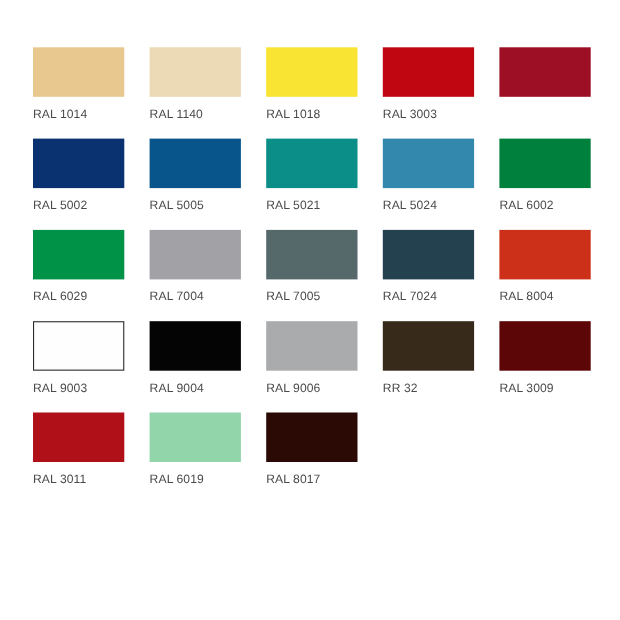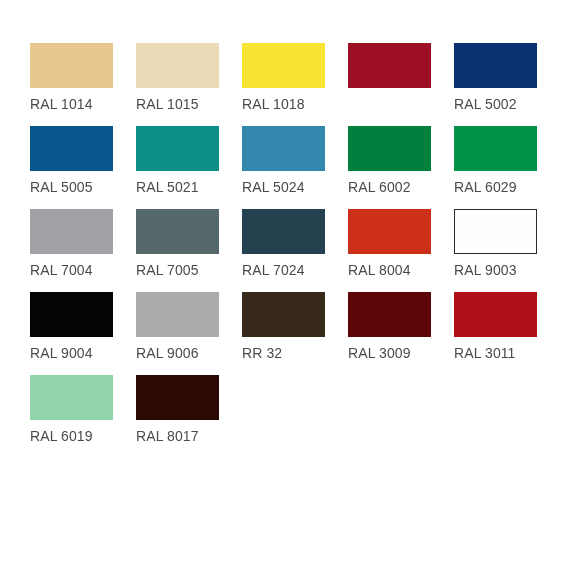--- a/index.html
+++ b/index.html
@@ -38,44 +38,48 @@
     height: 45px;
     box-sizing: border-box;
     display: block;
   }
   .swatch-chip.bordered {
     border: 1px solid #2b2b2b;
   }
   .swatch-label {
     display: block;
     margin-top: 9px;
-    font-size: 14px;
+    font-size: 11px;
     line-height: 14px;
     color: #4a4a4a;
     letter-spacing: 0.1px;
     white-space: nowrap;
     font-family: "Liberation Sans", sans-serif;
   }
 </style>
 </head>
 <body>
 
 <div id="swatch-chart">
   <div class="swatch-grid">
       <div class="swatch-cell">
         <span class="swatch-chip" style="background-color: rgb(232, 200, 142);"></span>
         <span class="swatch-label">RAL 1014</span>
       </div>
       <div class="swatch-cell">
         <span class="swatch-chip" style="background-color: rgb(236, 217, 181);"></span>
-        <span class="swatch-label">RAL 1015</span>
+        <span class="swatch-label">RAL 1140</span>
       </div>
       <div class="swatch-cell">
         <span class="swatch-chip" style="background-color: rgb(249, 228, 51);"></span>
         <span class="swatch-label">RAL 1018</span>
+      </div>
+      <div class="swatch-cell">
+        <span class="swatch-chip" style="background-color: rgb(192, 7, 17);"></span>
+        <span class="swatch-label">RAL 3003</span>
       </div>
       <div class="swatch-cell">
         <span class="swatch-chip" style="background-color: rgb(156, 15, 37);"></span>
       </div>
       <div class="swatch-cell">
         <span class="swatch-chip" style="background-color: rgb(10, 50, 113);"></span>
         <span class="swatch-label">RAL 5002</span>
       </div>
       <div class="swatch-cell">
         <span class="swatch-chip" style="background-color: rgb(8, 85, 140);"></span>

